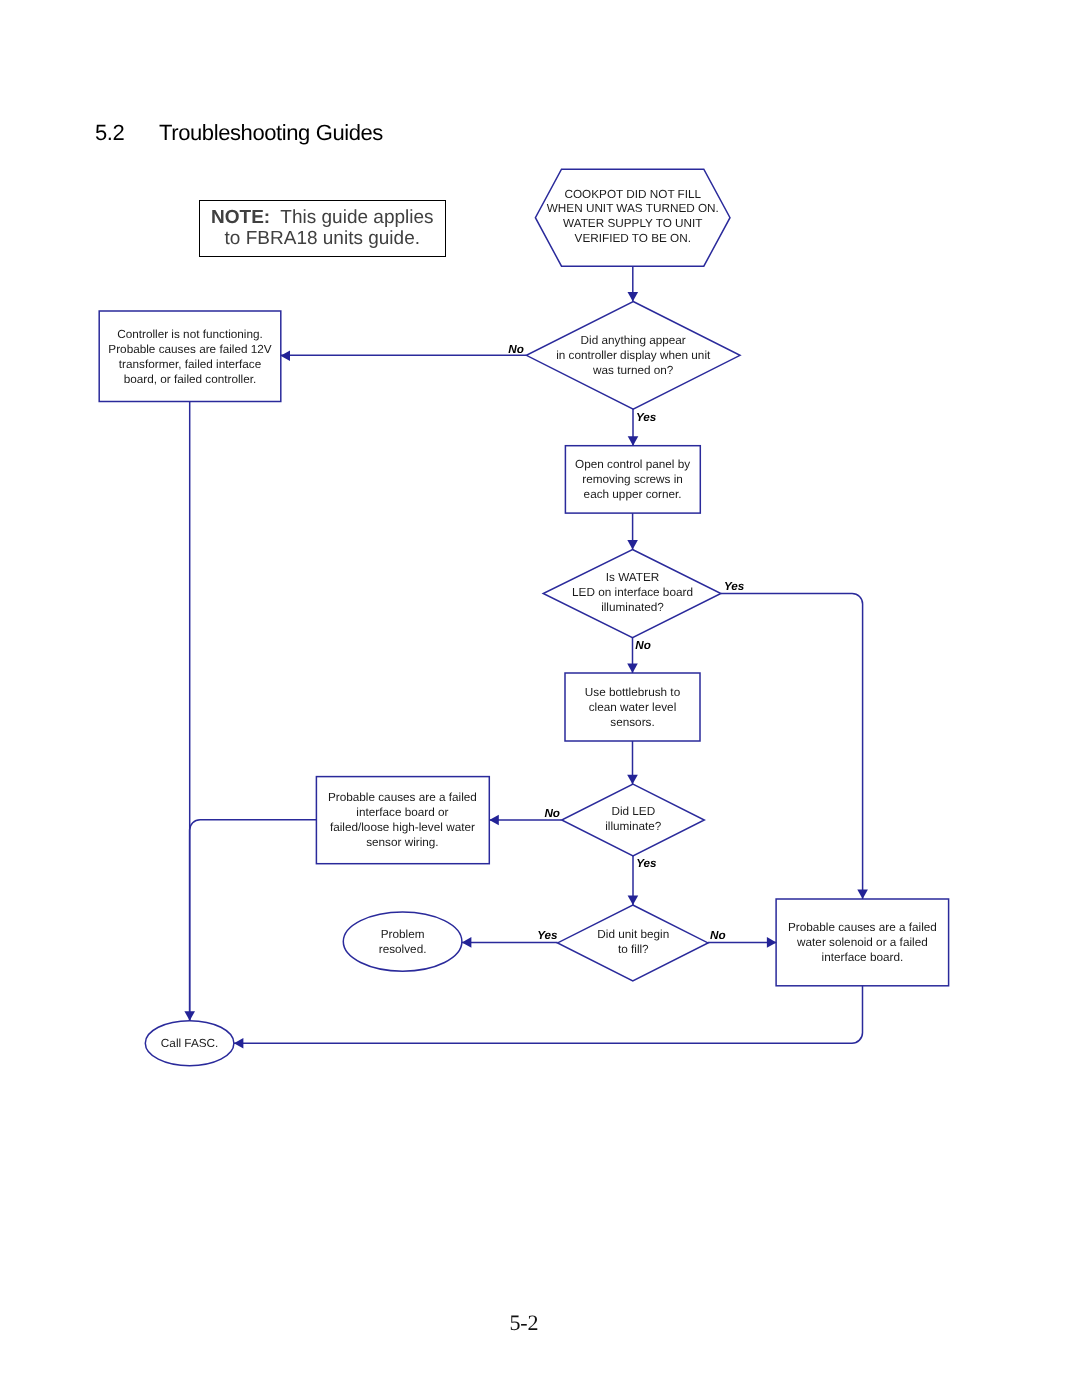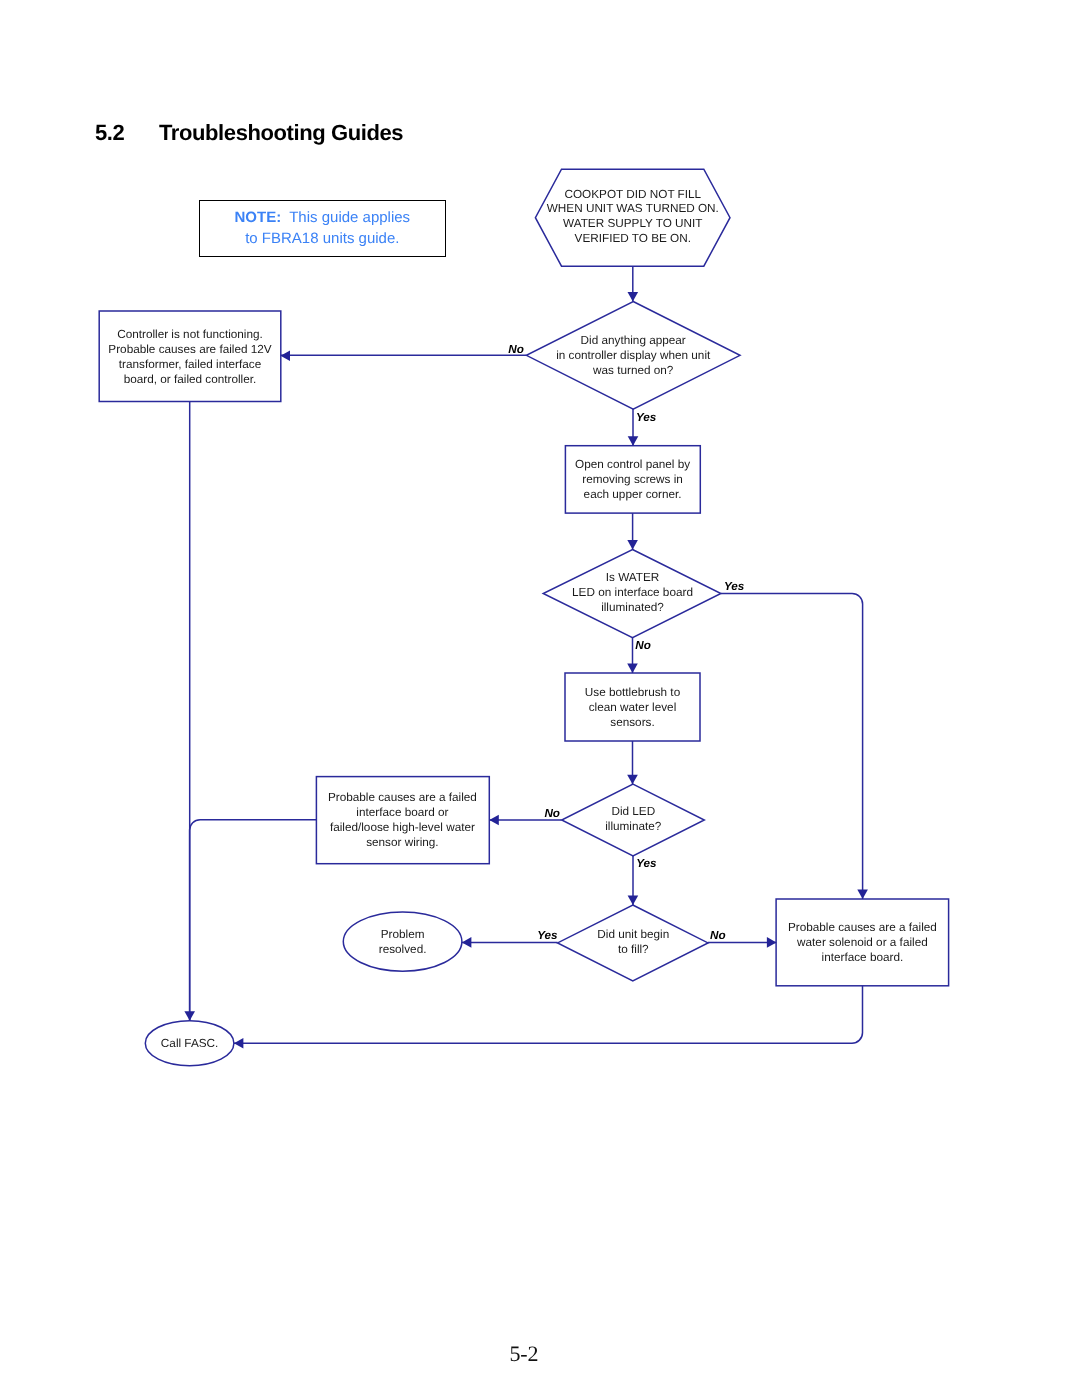--- a/index.html
+++ b/index.html
@@ -1,31 +1,31 @@
 <!DOCTYPE html>
 <html><head>
 <meta charset="utf-8">
 <title>Troubleshooting Guides</title>
 <style>
   html,body{margin:0;padding:0;background:#ffffff;}
   body{width:1080px;height:1397px;position:relative;
        font-family:"Liberation Sans",sans-serif;overflow:hidden;
        -webkit-font-smoothing:antialiased;text-rendering:geometricPrecision;}
   #page{position:absolute;left:0;top:0;width:1080px;height:1397px;background:#fff;}
-  .heading{position:absolute;left:95px;top:121.5px;font-weight:bold;font-size:22px;
+  .heading{position:absolute;left:95px;top:121.5px;font-weight:normal;font-size:22px;
            line-height:22px;color:#000;letter-spacing:-0.4px;white-space:pre;}
   .heading .num{display:inline-block;width:64px;}
-  .pagenum{position:absolute;left:0;top:1343px;width:1047.5px;text-align:center;
+  .pagenum{position:absolute;left:0;top:1312px;width:1047.5px;text-align:center;
            font-family:"Liberation Serif",serif;font-size:22px;line-height:22px;color:#111;
            letter-spacing:-0.2px;text-indent:0.2px;}
   .notebox{position:absolute;left:199px;top:200px;width:246.6px;height:57.3px;
            border:1.6px solid #000;box-sizing:border-box;}
   .notetxt{position:absolute;left:0;top:0;width:100%;height:100%;
            display:flex;flex-direction:column;align-items:center;justify-content:center;
-           font-size:15px;line-height:20.5px;color:#3b82f6;white-space:pre;}
+           font-size:19px;line-height:20.5px;color:#404040;white-space:pre;}
   .notetxt b{font-weight:bold;}
   svg.fc{position:absolute;left:0;top:0;width:1080px;height:1397px;}
   svg.fc text{font-family:"Liberation Sans",sans-serif;font-size:11.75px;fill:#1a1a1a;}
   svg.fc text.lbl{font-weight:bold;font-style:italic;font-size:11.7px;fill:#000;}
   svg.fc .sh{fill:none;stroke:#2a2a9b;stroke-width:1.5;}
   svg.fc .ln{fill:none;stroke:#2a2a9b;stroke-width:1.5;}
   svg.fc .ah{fill:#232396;stroke:none;}
 </style>
 </head>
 <body>

